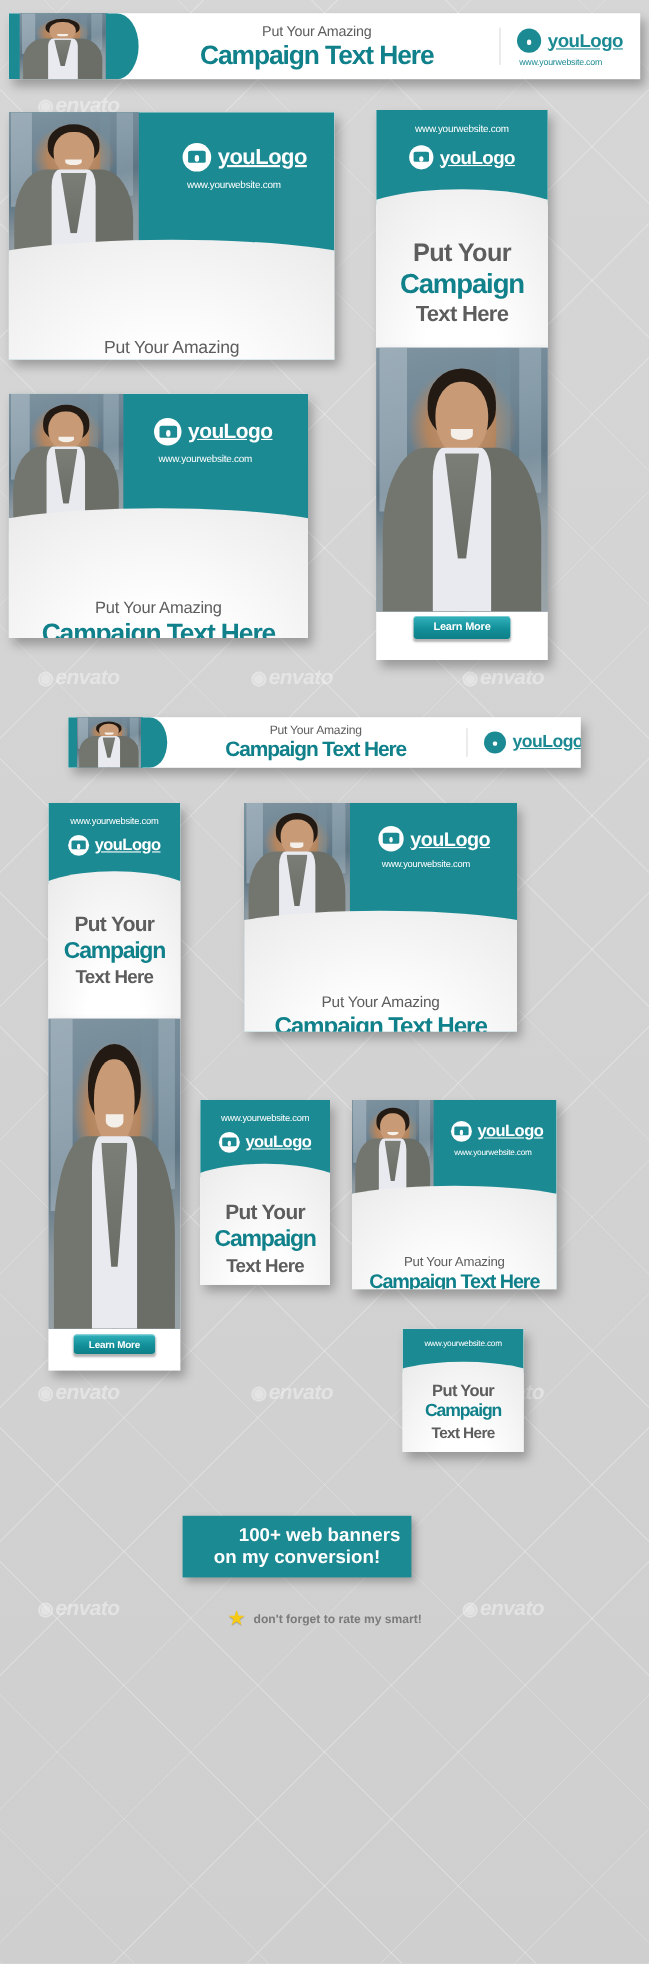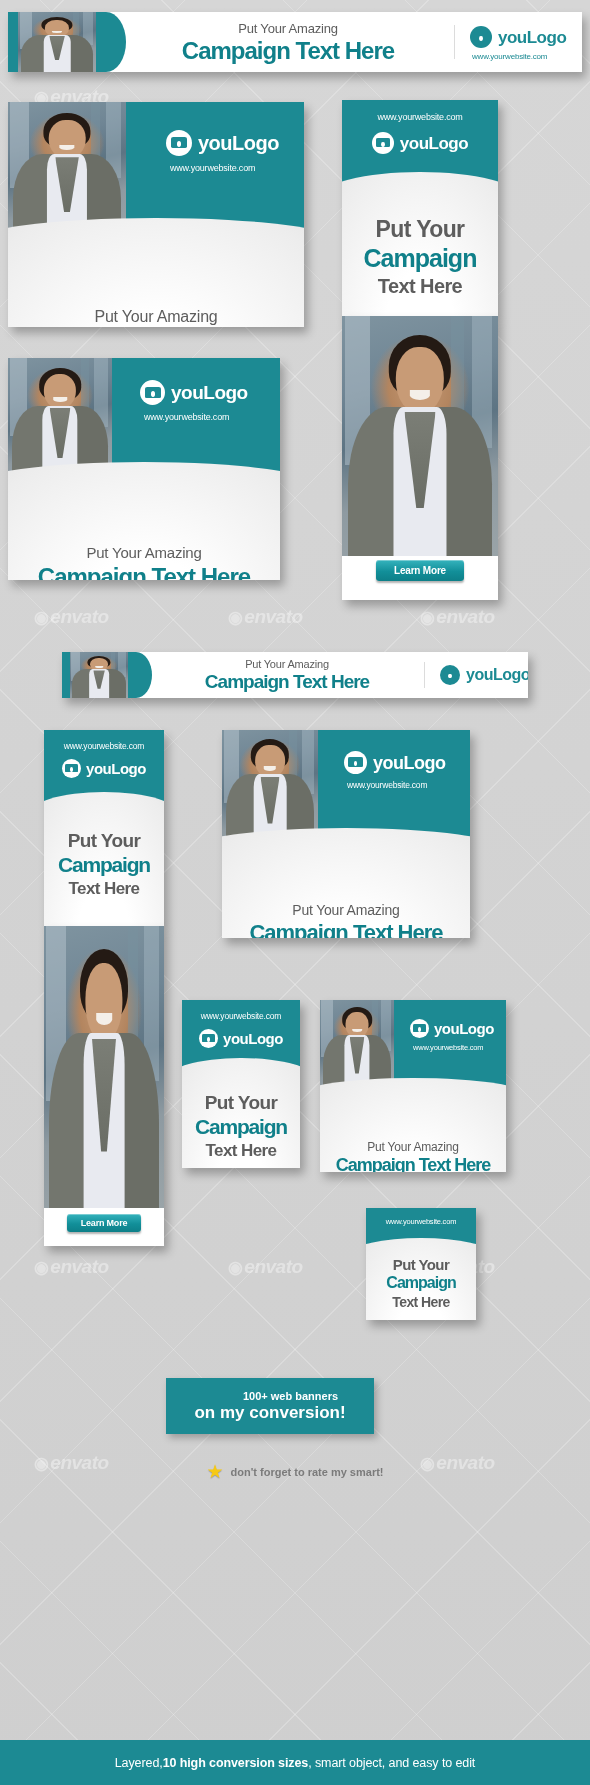--- a/index.html
+++ b/index.html
@@ -106,20 +106,21 @@
     background: #ffffff;
     border-radius: 50%;
     z-index: 2;
   }
   .logo-text {
     color: #ffffff;
     font-weight: bold;
     letter-spacing: -0.5px;
     line-height: 1;
     white-space: nowrap;
+    text-decoration: underline;
   }
   .site {
     color: #ffffff;
     font-weight: normal;
     white-space: nowrap;
     letter-spacing: -0.2px;
   }
   
   .h-small {
     color: #5d5d5d;
@@ -462,29 +463,24 @@
     <div class="curve" style="top:30px;height:100px;"></div>
     <div style="position:absolute;left:0;top:48px;width:110px;text-align:center;">
       <div class="h-gray-big" style="font-size:15px;">Put Your</div>
       <div class="h-big" style="font-size:16px;margin-top:1px;letter-spacing:-1px;">Campaign</div>
       <div class="h-gray-big" style="font-size:14px;margin-top:2px;">Text Here</div>
     </div>
   </div>
 
   <div class="promo" style="left:166px;top:1378px;width:208px;height:56px;">
     <div>
-      <div style="font-size:11px;margin-left:41px;">100+ web banners</div>
+      <div style="font-size:17px;margin-left:41px;">100+ web banners</div>
       <div style="font-size:17px;">on my conversion!</div>
     </div>
   </div>
 
   <div class="rate-row" style="left:0;top:1462px;">
     <span class="star">★</span>
     <span class="rate-text">don't forget to rate my smart!</span>
   </div>
 
-  <div class="footbar" style="top:1740px;height:45px;">
-    <span>Layered, </span>
-      <b>10 high conversion sizes</b>
-      <span>, smart object, and easy to edit</span>
-  </div>
 
 </div>
 
 </body></html>

